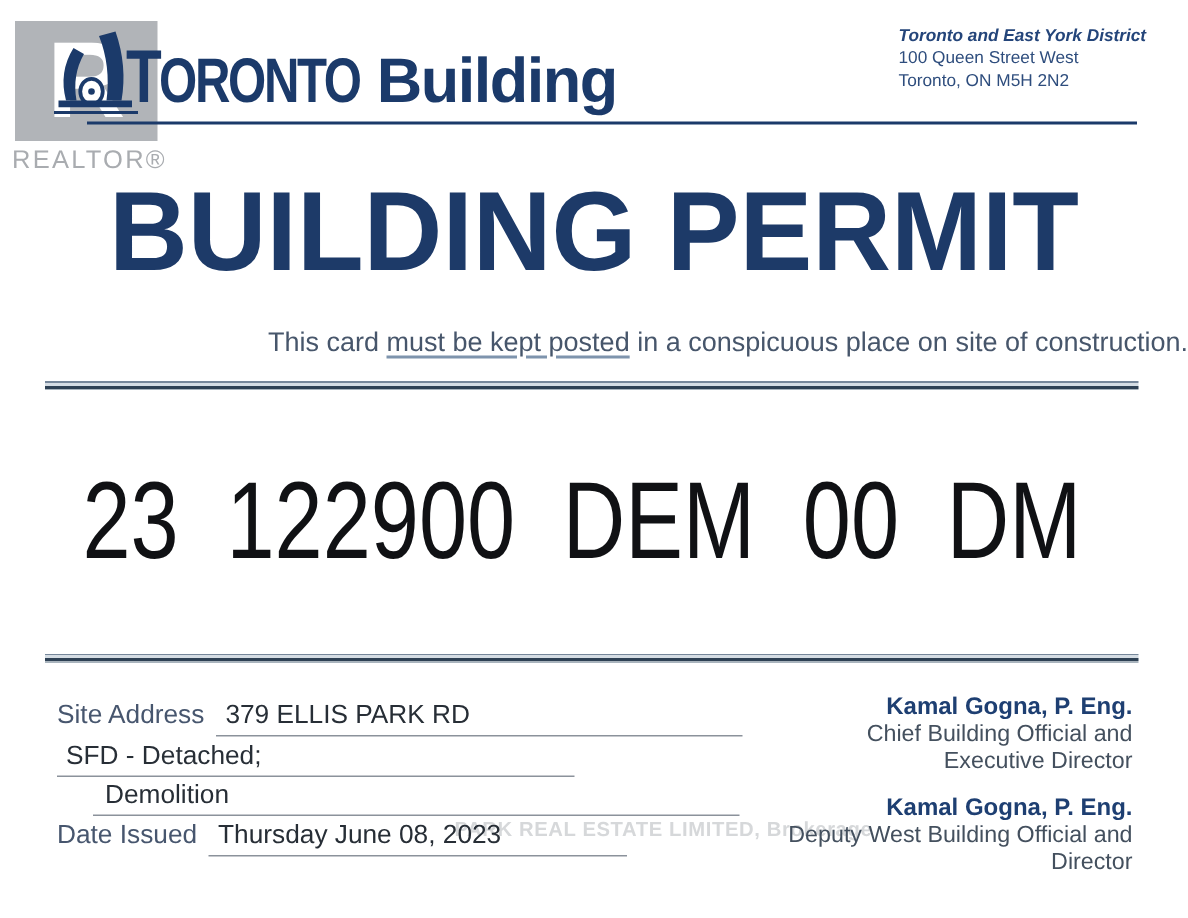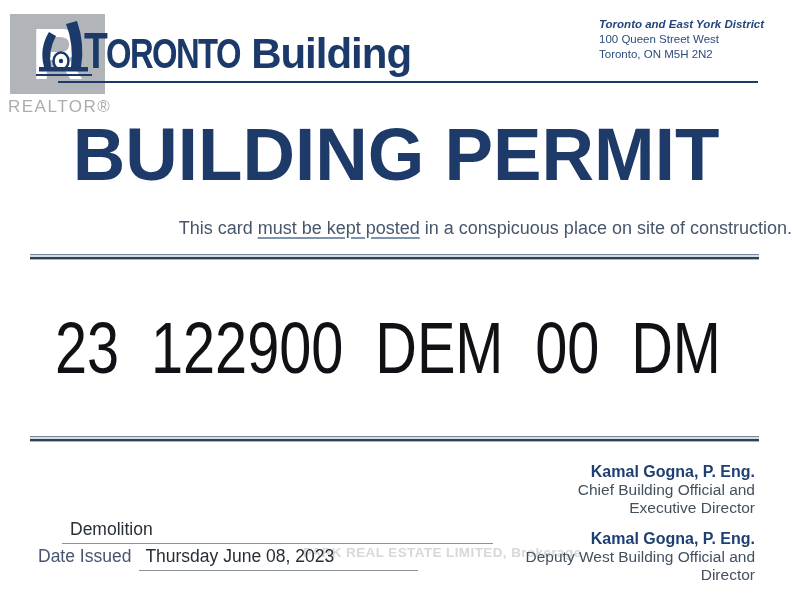--- a/index.html
+++ b/index.html
@@ -119,21 +119,26 @@
   <div class="subtitle">
     <span>This card </span><span class="u">must be kept posted</span><span> in a conspicuous place on site of construction.</span>
   </div>
 
   <div class="divider d1pos"></div>
 
   <div class="permit-number">23 122900 DEM 00 DM</div>
 
   <div class="divider d2pos"></div>
 
+  <div class="field row1">
+    <span class="flabel">Site Address</span>
+    <span class="fvalue w1">379 ELLIS PARK RD</span>
+  </div>
   <div class="field row2">
+    <span class="fvalue w2">SFD - Detached;</span>
   </div>
   <div class="field row3">
     <span class="fvalue w3">Demolition</span>
   </div>
   <div class="field row4">
     <span class="flabel">Date Issued</span>
     <span class="fvalue w4">Thursday June 08, 2023</span>
   </div>
 
   <div class="officials">

